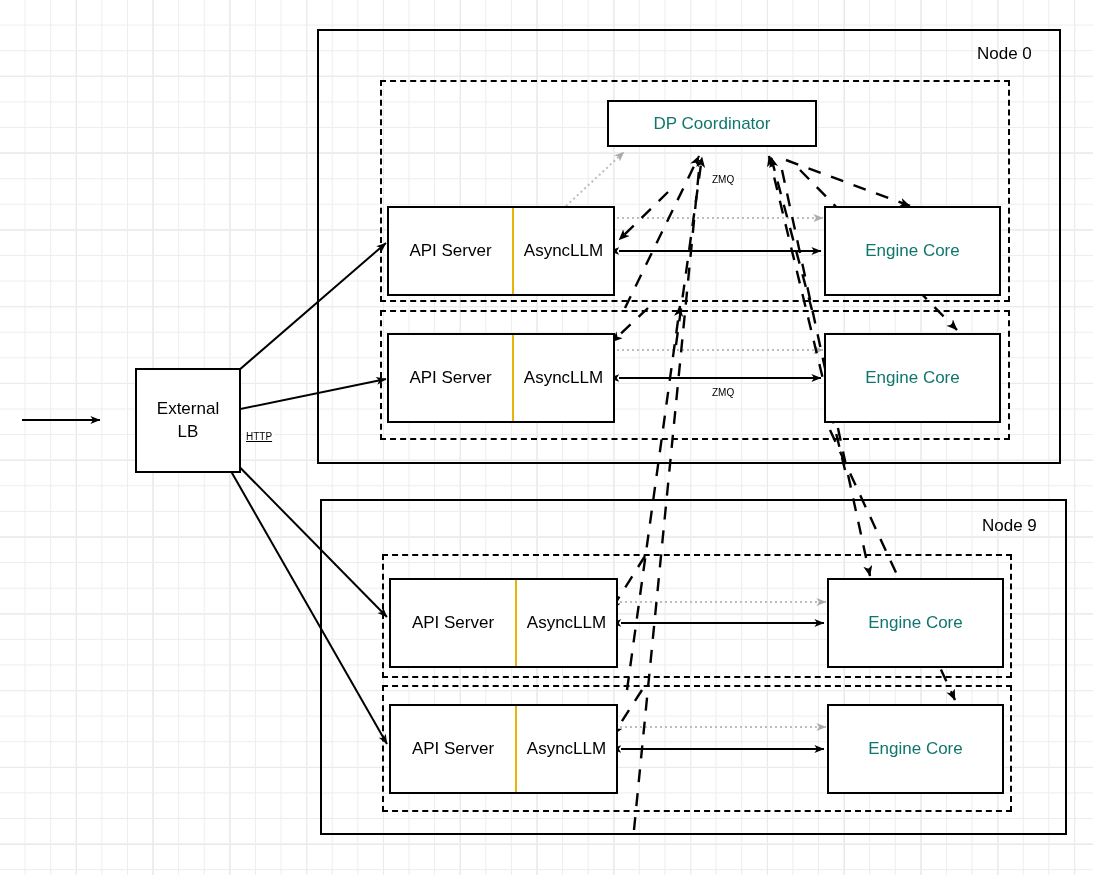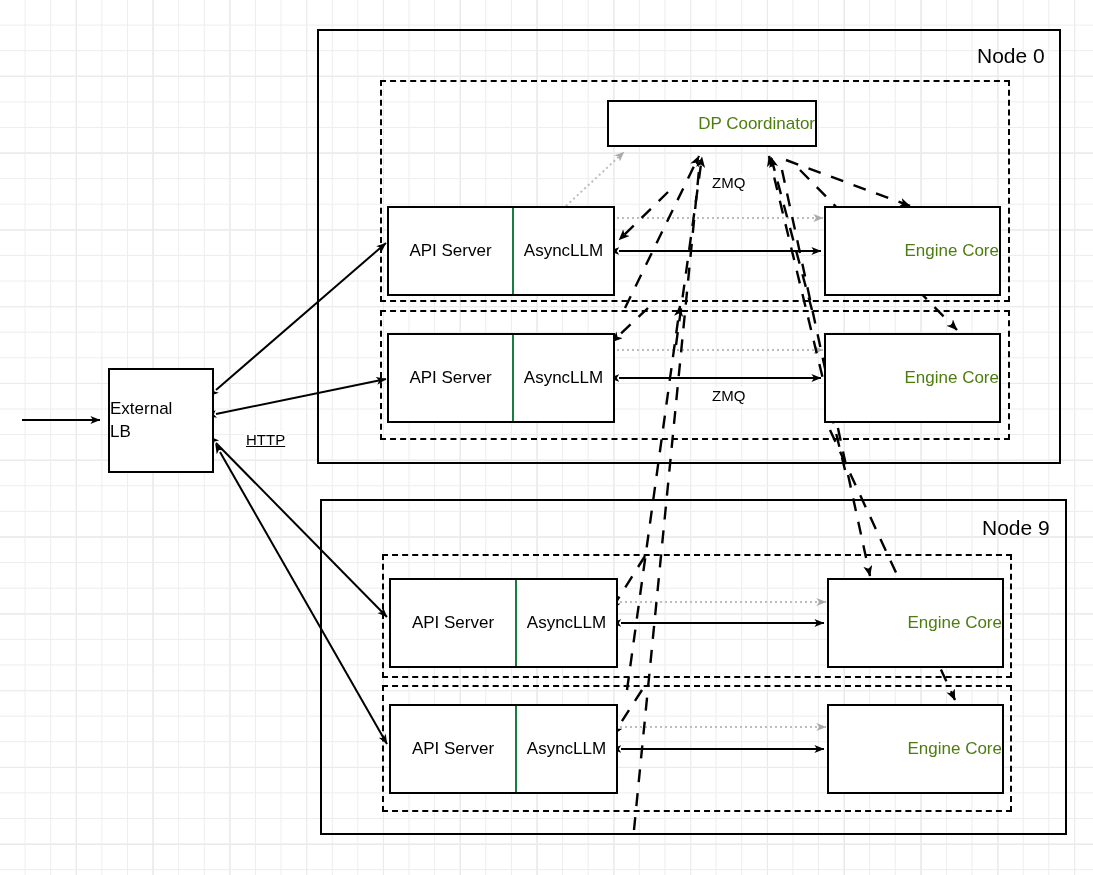--- a/index.html
+++ b/index.html
@@ -30,82 +30,83 @@
     pointer-events: none;
   }
   .node-box {
     position: absolute;
     border: 2px solid #000000;
     background: transparent;
     box-sizing: border-box;
   }
   .node-label {
     position: absolute;
-    font-size: 21px;
+    font-size: 17px;
     color: #000000;
     white-space: nowrap;
   }
   .dashed-group {
     position: absolute;
     border: 2px dashed #000000;
     box-sizing: border-box;
     background: transparent;
   }
   .solid-box {
     position: absolute;
     border: 2px solid #000000;
     box-sizing: border-box;
     background: #ffffff;
-    display: flex;
-    align-items: center;
-    justify-content: flex-end;
-    font-size: 17px;
-    color: #4d7c0f;
-    white-space: nowrap;
-  }
-  .split-box {
-    position: absolute;
-    border: 2px solid #000000;
-    box-sizing: border-box;
-    background: #ffffff;
-    display: flex;
-    flex-direction: row;
-  }
-  .split-half {
     display: flex;
     align-items: center;
     justify-content: center;
     font-size: 17px;
+    color: #0f766e;
+    white-space: nowrap;
+  }
+  .split-box {
+    position: absolute;
+    border: 2px solid #000000;
+    box-sizing: border-box;
+    background: #ffffff;
+    display: flex;
+    flex-direction: row;
+  }
+  .split-half {
+    display: flex;
+    align-items: center;
+    justify-content: center;
+    font-size: 17px;
     color: #000000;
     white-space: nowrap;
     box-sizing: border-box;
   }
   .split-half.left {
-    border-right: 2px solid #15803d;
+    border-right: 2px solid #eab308;
   }
   .edge-label {
     position: absolute;
-    font-size: 15px;
+    font-size: 10px;
     color: #000000;
     background: #ffffff;
     padding: 0 2px;
     white-space: nowrap;
   }
   .lb-box {
     position: absolute;
     border: 2px solid #000000;
     box-sizing: border-box;
     background: #ffffff;
     display: flex;
     flex-direction: column;
-    align-items: flex-start;
+    align-items: center;
     justify-content: center;
     font-size: 17px;
     line-height: 1.35;
     color: #000000;
+    margin-left: 27px;
   }
 </style>
 </head>
 <body>
 
 <div id="canvas">
 
   <svg id="edges" viewBox="0 0 1093 875" width="1093" height="875">
     <defs>
       <marker id="ah" markerWidth="11" markerHeight="11" refX="9.6" refY="4" orient="auto" markerUnits="userSpaceOnUse">

